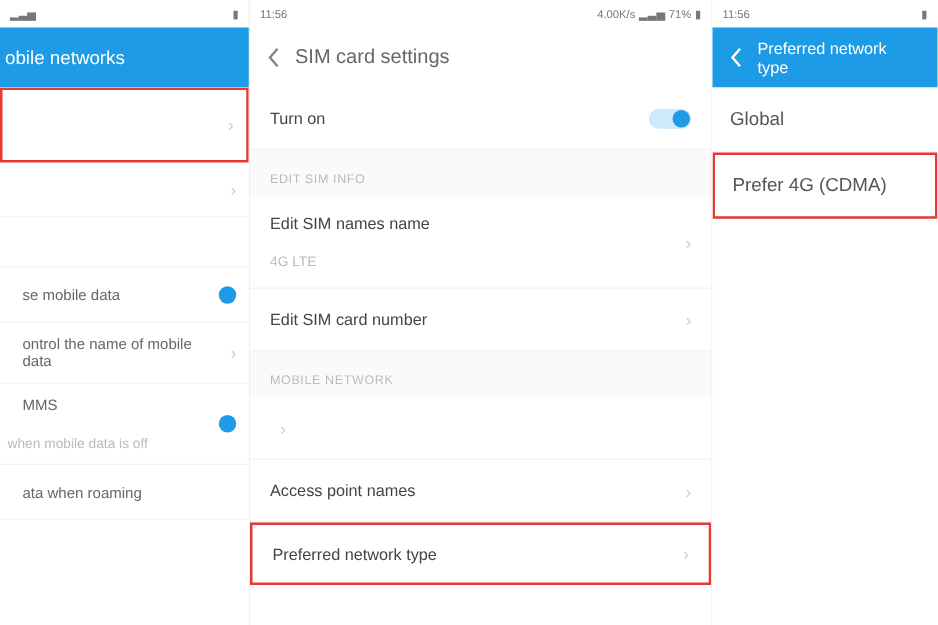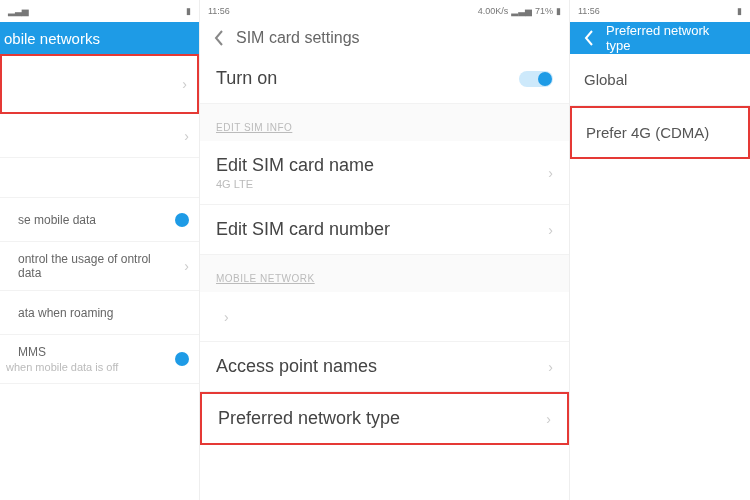--- a/index.html
+++ b/index.html
@@ -31,21 +31,21 @@
     font-size: 9px;
     color: #777;
   }
   .statusbar .left, .statusbar .right {
     display: flex;
     align-items: center;
     gap: 3px;
   }
 
   .header {
-    height: 32px;
+    height: 48px;
     display: flex;
     align-items: center;
     padding: 0 14px;
     color: #666;
     gap: 12px;
   }
   .header.accent {
     background: #1e9be6;
     color: #fff;
   }
@@ -72,27 +72,27 @@
     align-items: center;
     padding: 14px 16px;
     min-height: 50px;
     border-bottom: 1px solid #f2f2f2;
     position: relative;
   }
   .row .txt {
     flex: 1;
   }
   .row .title {
-    font-size: 18px;
+    font-size: 13px;
     color: #444;
   }
   .row .sub {
     font-size: 11px;
     color: #bbb;
-    margin-top: 2px;
+    margin-top: 18px;
   }
   .row .chev {
     color: #ccc;
     font-size: 14px;
     margin-left: 8px;
   }
   .toggle-on {
     width: 14px;
     height: 14px;
     border-radius: 50%;
@@ -116,21 +116,20 @@
     background: #1e9be6;
   }
 
   .section-hdr {
     padding: 18px 16px 8px 16px;
     font-size: 10px;
     letter-spacing: 0.5px;
     color: #bbb;
     text-transform: uppercase;
     background: #fafafa;
-    text-decoration: underline;
   }
 
   .highlight {
     border: 2px solid #e53935 !important;
   }
 
   
   .s1 .header { padding-left: 4px; }
   .s1 .row { padding-left: 6px; padding-right: 10px; font-size: 12px;}
   .s1 .row .title { font-size: 12px; color:#666;margin-left:12px;}
@@ -176,37 +175,37 @@
 
     <div class="row small">
       <div class="txt">
           <div class="title">se mobile data</div>
         </div>
       <span class="toggle-on"></span>
     </div>
 
     <div class="row small">
       <div class="txt">
-          <div class="title">ontrol the usage of ontrol data</div>
-        </div>
-      <span class="chev">›</span>
-    </div>
-
-    <div class="row small">
-      <div class="txt">
-          <div class="title">ata when roaming</div>
-        </div>
+          <div class="title">ontrol the name of mobile data</div>
+        </div>
+      <span class="chev">›</span>
     </div>
 
     <div class="row small">
       <div class="txt">
         <div class="title">MMS</div>
         <div class="sub">when mobile data is off</div>
       </div>
       <span class="toggle-on"></span>
+    </div>
+
+    <div class="row small">
+      <div class="txt">
+          <div class="title">ata when roaming</div>
+        </div>
     </div>
 
   </div>
 </div>
 
 <div class="screen s2">
   <div class="statusbar">
     <span class="left">
       <span>11:56</span>
     </span>
@@ -231,21 +230,21 @@
       <div class="txt">
           <div class="title">Turn on</div>
         </div>
       <span class="toggle-track"></span>
     </div>
 
     <div class="section-hdr">Edit SIM info</div>
 
     <div class="row">
       <div class="txt">
-        <div class="title">Edit SIM card name</div>
+        <div class="title">Edit SIM names name</div>
         <div class="sub">4G LTE</div>
       </div>
       <span class="chev">›</span>
     </div>
 
     <div class="row">
       <div class="txt">
           <div class="title">Edit SIM card number</div>
         </div>
       <span class="chev">›</span>

